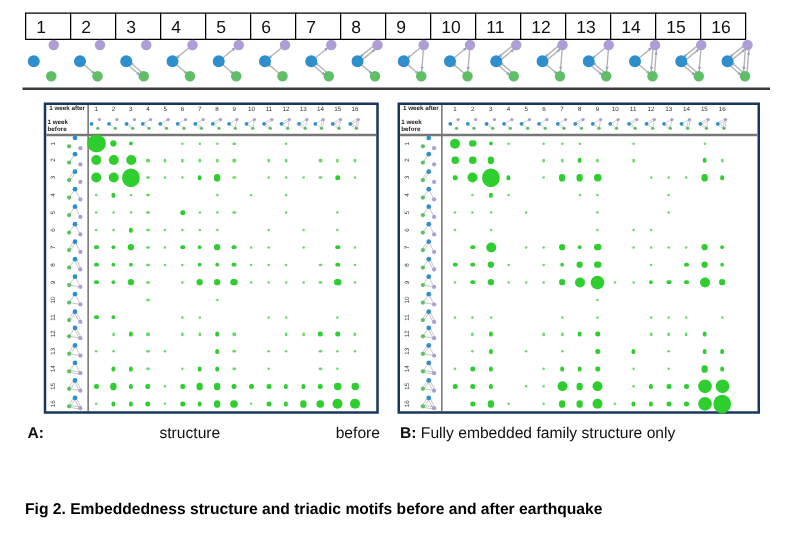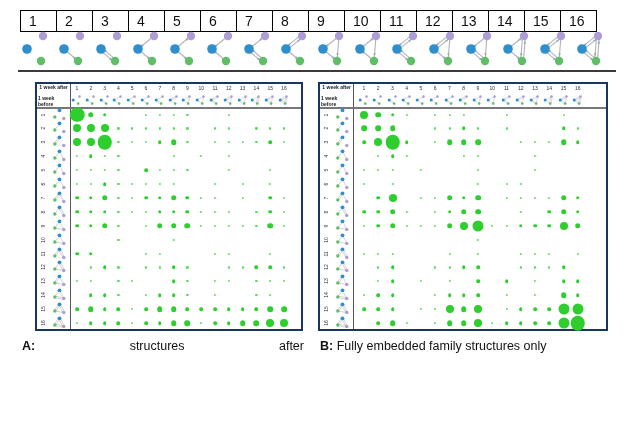--- a/index.html
+++ b/index.html
@@ -1161,23 +1161,24 @@
       <div class="bubble" style="left:200.75px;top:239px;width:3.6px;height:3.6px;background:#2FCE2F;opacity:1;"></div>
       <div class="bubble" style="left:215px;top:239px;width:3.6px;height:3.6px;background:#2FCE2F;opacity:1;"></div>
       <div class="bubble" style="left:229.25px;top:239px;width:3.6px;height:3.6px;background:#2FCE2F;opacity:1;"></div>
       <div class="bubble" style="left:243.5px;top:239px;width:11px;height:11px;background:#2FCE2F;opacity:1;"></div>
       <div class="bubble" style="left:257.75px;top:239px;width:14.5px;height:14.5px;background:#2FCE2F;opacity:1;"></div>
     </div>
 
   <div class="panel-caption" style="left:22px;width:282px;">
     <div class="cap-line1">
       <span class="cap-label">A:</span>
-      <span id="cap-a-w1">structures</span>
-      <span id="cap-a-w2">after</span>
+      <span id="cap-a-w1">structure</span>
+      <span id="cap-a-w2">before</span>
     </div>
   </div>
 
   <div class="panel-caption" style="left:320px;width:300px;">
     <span class="cap-label">B:</span>
-    <span>Fully embedded family structures only</span>
+    <span>Fully embedded family structure only</span>
   </div>
 
+  <div id="fig-caption">Fig 2. Embeddedness structure and triadic motifs before and after earthquake</div>
 </div>
 
 </body></html>

